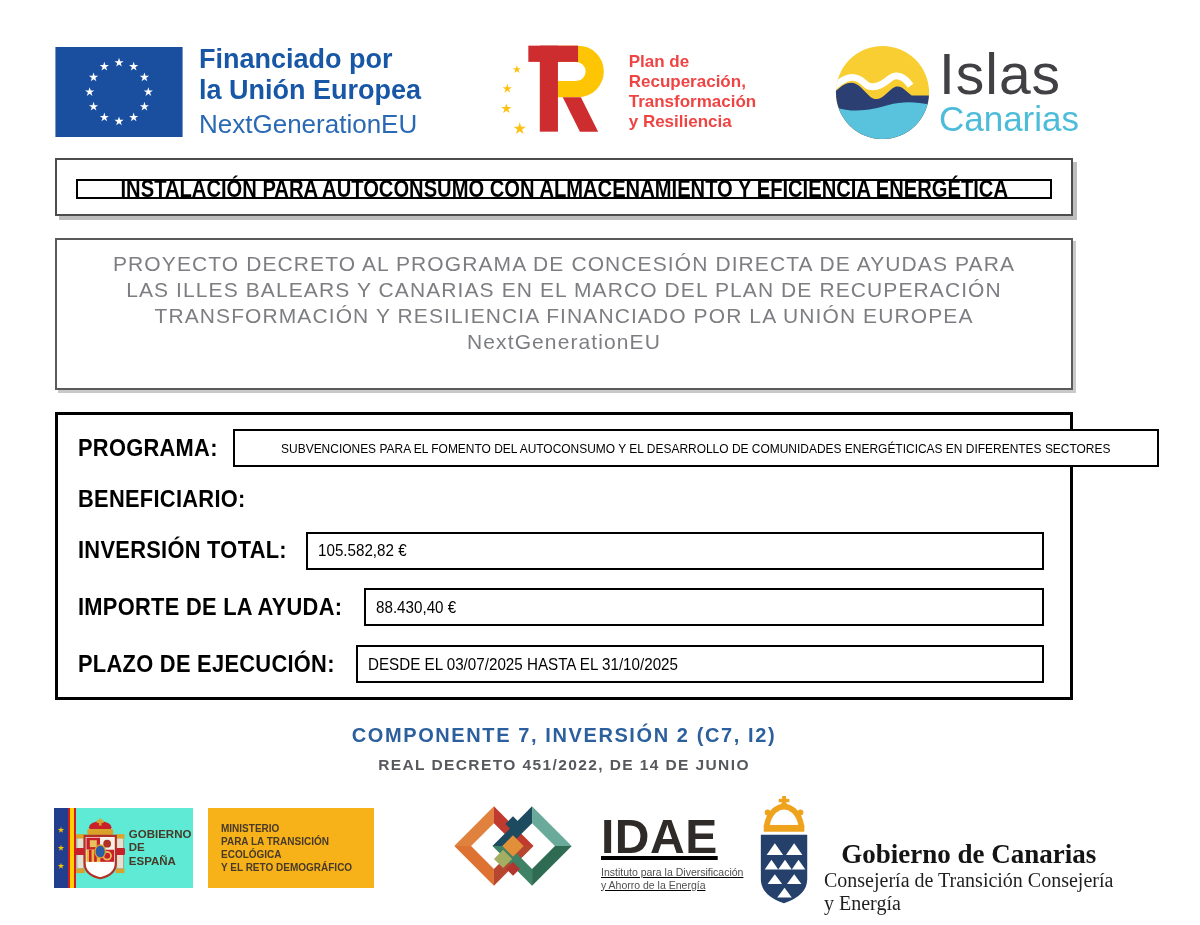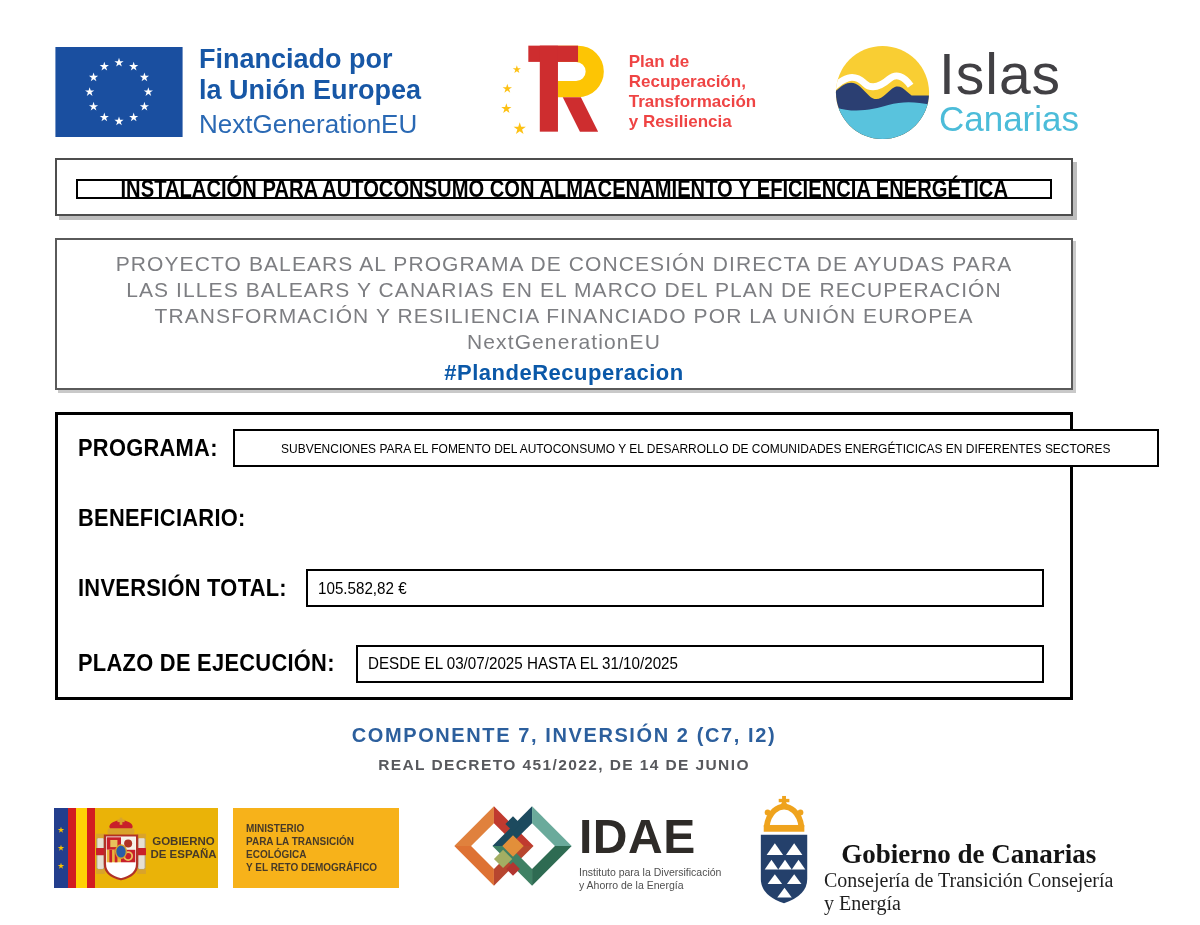--- a/index.html
+++ b/index.html
@@ -50,35 +50,35 @@
   .fvalue.small{font-size:13px;transform-origin:center center;}
 
   
   .component{position:absolute;left:55px;top:724px;width:1018px;text-align:center;
              font-size:20px;font-weight:600;color:#2c5f9d;letter-spacing:1.6px;}
   .decree{position:absolute;left:55px;top:756px;width:1018px;text-align:center;
           font-size:15.5px;font-weight:bold;color:#57585c;letter-spacing:1.4px;}
 
   
   .spain-logo{position:absolute;left:54px;top:808px;height:80px;display:flex;}
-  .sp-left{width:164px;background:#eab308;display:flex;text-align:center;}
+  .sp-left{width:139px;background:#5eead4;display:flex;}
   .sp-strip{width:14px;background:#233e8d;display:flex;flex-direction:column;
             align-items:center;justify-content:center;}
   .sp-red{width:8px;background:#d21c21;}
   .sp-yel{width:11px;background:#ffd105;}
   .sp-arms-area{flex:1;display:flex;align-items:center;justify-content:center;}
   .sp-gov-text{margin-left:4px;}
   .sp-gov-line{font-size:11.5px;font-weight:bold;color:#473a28;line-height:13.5px;}
   .sp-gap{width:15px;background:#fff;}
   .sp-right{width:166px;background:#f7b21a;display:flex;flex-direction:column;
             justify-content:center;padding-left:13px;box-sizing:border-box;}
   .sp-min-line{font-size:10px;font-weight:bold;color:#473a28;line-height:13px;}
 
   .idae-logo{position:absolute;left:452px;top:795px;display:flex;align-items:flex-start;}
-  .idae-text{margin-left:5px;margin-top:20px;}
+  .idae-text{margin-left:27px;margin-top:20px;text-decoration:underline;}
   .idae-name{font-size:48px;font-weight:800;color:#2e2b28;line-height:44px;letter-spacing:0.5px;}
   .idae-sub{font-size:10.5px;color:#4f4f4f;line-height:12.5px;margin-top:7px;}
 
   .cangov-logo{position:absolute;left:756px;top:795px;display:flex;}
   .cangov-text{margin-left:10px;margin-top:44px;font-family:"Liberation Serif","DejaVu Serif",serif;}
   .cangov-title{font-size:27px;font-weight:bold;color:#141414;line-height:30px;text-align:center;}
   .cangov-sub{font-size:20px;color:#1f1f1f;line-height:23px;}
 </style>
 </head>
 <body>
@@ -158,25 +158,24 @@
     </div>
   </div>
 
   <div class="title-box">
     <div class="title-inner">
       <span class="title-text">INSTALACIÓN PARA AUTOCONSUMO CON ALMACENAMIENTO Y EFICIENCIA ENERGÉTICA</span>
     </div>
   </div>
 
   <div class="para-box">
-    <div class="para-line">PROYECTO BALEARS AL PROGRAMA DE CONCESIÓN DIRECTA DE AYUDAS PARA</div>
+    <div class="para-line">PROYECTO DECRETO AL PROGRAMA DE CONCESIÓN DIRECTA DE AYUDAS PARA</div>
     <div class="para-line">LAS ILLES BALEARS Y CANARIAS EN EL MARCO DEL PLAN DE RECUPERACIÓN</div>
     <div class="para-line">TRANSFORMACIÓN Y RESILIENCIA FINANCIADO POR LA UNIÓN EUROPEA</div>
     <div class="para-line">NextGenerationEU</div>
-    <div class="para-hash">#PlandeRecuperacion</div>
   </div>
 
   <div class="form-box">
 
     <div class="frow">
       <span class="flabel">PROGRAMA:</span>
       <div class="fvalue-box centered">
         <span class="fvalue small">SUBVENCIONES PARA EL FOMENTO DEL AUTOCONSUMO Y EL DESARROLLO DE COMUNIDADES ENERGÉTICICAS EN DIFERENTES SECTORES</span>
       </div>
     </div>
@@ -185,20 +184,26 @@
       <span class="flabel">BENEFICIARIO:</span>
     </div>
 
     <div class="frow">
       <span class="flabel">INVERSIÓN TOTAL:</span>
       <div class="fvalue-box">
         <span class="fvalue">105.582,82 €</span>
       </div>
     </div>
 
+    <div class="frow">
+      <span class="flabel">IMPORTE DE LA AYUDA:</span>
+      <div class="fvalue-box">
+        <span class="fvalue">88.430,40 €</span>
+      </div>
+    </div>
 
     <div class="frow">
       <span class="flabel">PLAZO DE EJECUCIÓN:</span>
       <div class="fvalue-box">
         <span class="fvalue">DESDE EL 03/07/2025 HASTA EL 31/10/2025</span>
       </div>
     </div>
 
   </div>
 

